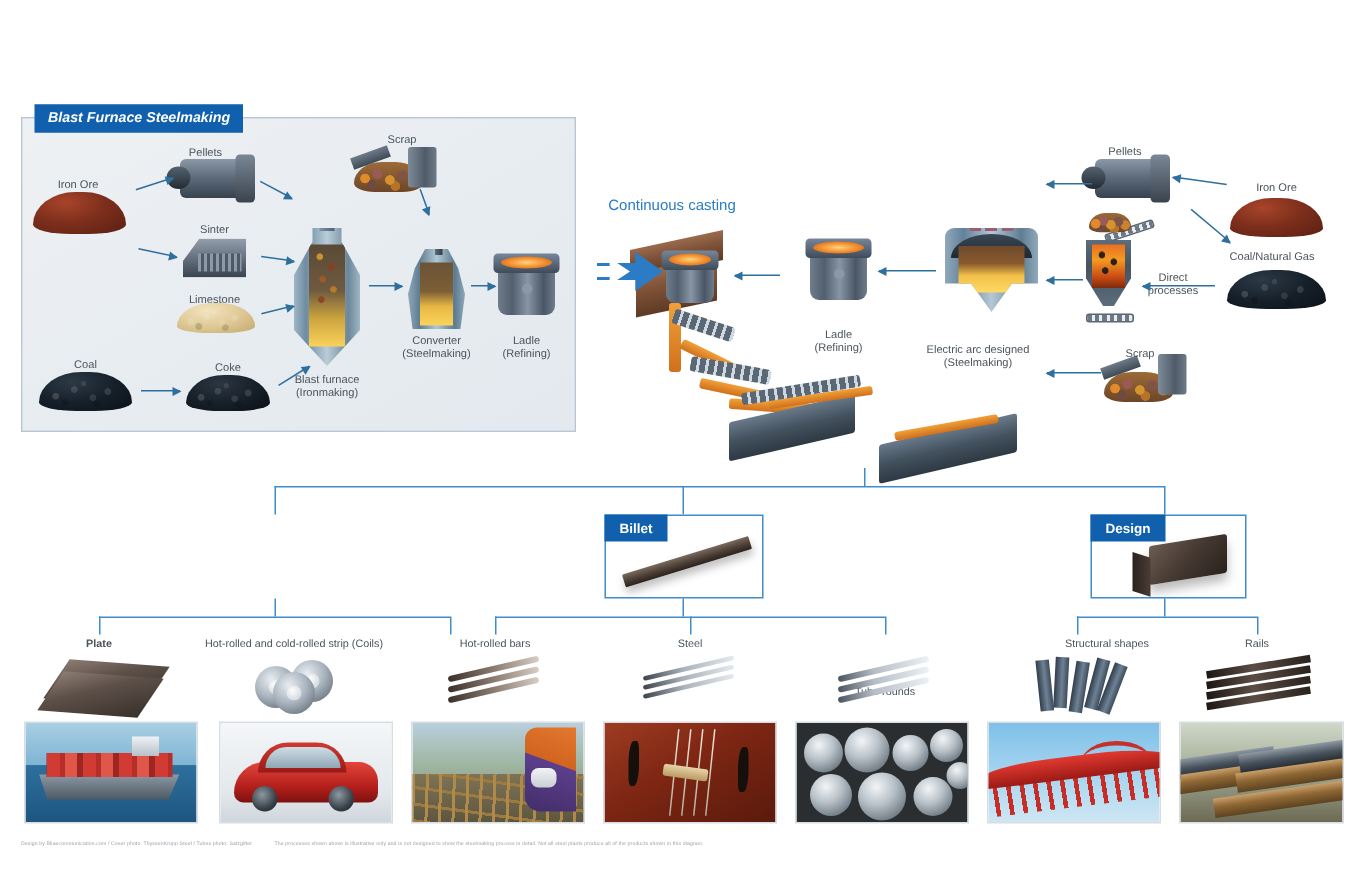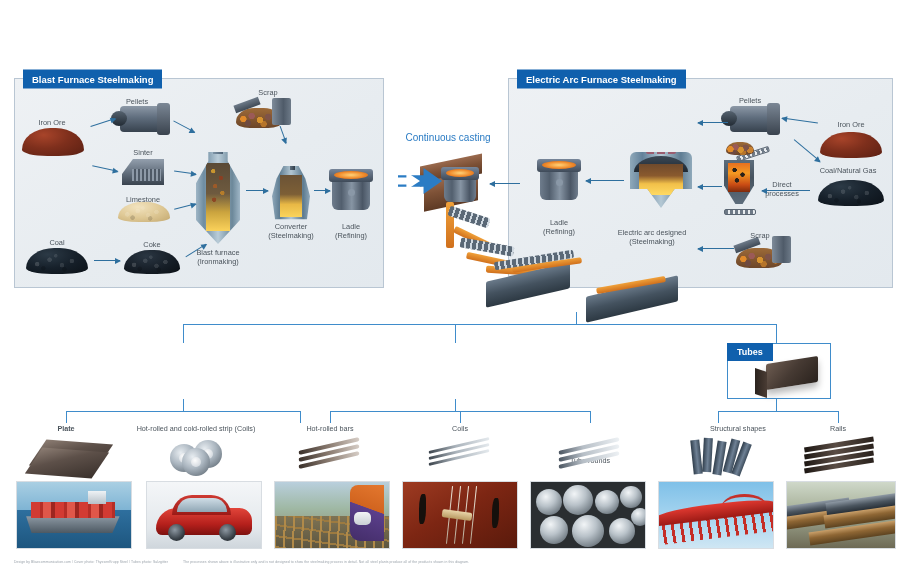--- a/index.html
+++ b/index.html
@@ -18,20 +18,21 @@
     text-align: center;
     font-size: 15px; font-weight: bold; letter-spacing: .6px;
     color: #1a5fa8;
   }
 
   
   .panel {
     position: absolute;
     background: linear-gradient(150deg,#eef1f4 0%,#e7ecf0 55%,#e3e9ee 100%);
     border: 1px solid #b9c6d3;
+    font-style: italic;
   }
   .panel-title {
     position: absolute; top: 0; left: 8px;
     transform: translateY(-50%);
     background: #1060ad; color: #fff;
     font-size: 9.5px; font-weight: bold;
     padding: 4px 9px 4px 9px;
     white-space: nowrap;
   }
 
@@ -578,23 +579,20 @@
   <div class="arrow-h" style="left:92px; top:168px; width:26px; transform:rotate(12deg);"></div>
   <div class="arrow-h" style="left:172px; top:126px; width:24px; transform:rotate(28deg);"></div>
   <div class="arrow-h" style="left:174px; top:172px; width:22px; transform:rotate(8deg);"></div>
   <div class="arrow-h" style="left:174px; top:206px; width:22px; transform:rotate(-14deg);"></div>
   <div class="arrow-h" style="left:94px; top:260px; width:26px;"></div>
   <div class="arrow-h" style="left:184px; top:250px; width:24px; transform:rotate(-32deg);"></div>
   <div class="arrow-h" style="left:246px; top:190px; width:22px;"></div>
   <div class="arrow-h" style="left:314px; top:190px; width:16px;"></div>
   <div class="arrow-h" style="left:274px; top:134px; width:18px; transform:rotate(70deg);"></div>
 
-  <div class="panel" style="left:508px; top:78px; width:385px; height:210px;">
-    <div class="panel-title">Electric Arc Furnace Steelmaking</div>
-  </div>
 
   <div class="eq pellet-drum" style="left:730px; top:106px;"></div>
   <div class="lbl" style="left:750px; top:96px;">Pellets</div>
 
   <div class="pile" style="left:820px; top:132px; width:62px; height:26px;">
     <div class="pile-mound ore"></div>
   </div>
   <div class="lbl" style="left:851px; top:120px;">Iron Ore</div>
 
   <div class="pile speck" style="left:818px; top:180px; width:66px; height:26px;">
@@ -676,23 +674,27 @@
   <div class="strand" style="left:596px; top:282px; width:70px; height:6px; transform:rotate(-10deg);"></div>
   <div class="roller-set" style="left:494px; top:256px; width:80px; transform:rotate(-9deg); height:8px;"></div>
 
   <div class="line-v" style="left:576px; top:312px; height:12px;"></div>
   <div class="line-h" style="left:183px; top:324px; width:593px;"></div>
   <div class="line-v" style="left:183px; top:324px; height:19px;"></div>
   <div class="line-v" style="left:455px; top:324px; height:19px;"></div>
   <div class="line-v" style="left:776px; top:324px; height:19px;"></div>
 
 
+  <div class="prod-box" style="left:403px; top:343px; width:106px; height:56px;">
+    <div class="prod-tag">Billet</div>
+    <div class="billet3d" style="left:10px; top:26px;"></div>
+  </div>
 
   <div class="prod-box" style="left:727px; top:343px; width:104px; height:56px;">
-    <div class="prod-tag">Tubes</div>
+    <div class="prod-tag">Design</div>
     <div class="bloom3d" style="left:38px; top:16px;"></div>
   </div>
 
   <div class="line-v" style="left:183px; top:399px; height:12px;"></div>
   <div class="line-h" style="left:66px; top:411px; width:234px;"></div>
   <div class="line-v" style="left:66px; top:411px; height:12px;"></div>
   <div class="line-v" style="left:300px; top:411px; height:12px;"></div>
 
   <div class="line-v" style="left:455px; top:399px; height:12px;"></div>
   <div class="line-h" style="left:330px; top:411px; width:260px;"></div>
@@ -716,21 +718,21 @@
     <div class="coil" style="left:12px; top:8px;"></div>
   </div>
 
   <div class="sub-label" style="left:330px; top:424px;">Hot-rolled bars</div>
   <div class="bars" style="left:298px; top:444px;">
     <div class="bar dark" style="top:0;"></div>
     <div class="bar dark" style="top:7px;"></div>
     <div class="bar dark" style="top:14px;"></div>
   </div>
 
-  <div class="sub-label" style="left:460px; top:424px;">Coils</div>
+  <div class="sub-label" style="left:460px; top:424px;">Steel</div>
   <div class="bars" style="left:428px; top:444px;">
     <div class="bar steel" style="top:0; height:3px;"></div>
     <div class="bar steel" style="top:6px; height:3px;"></div>
     <div class="bar steel" style="top:12px; height:3px;"></div>
   </div>
 
   <div class="sub-label" style="left:590px; top:424px;margin-top:32px;">Tube rounds</div>
   <div class="bars" style="left:558px; top:444px;">
     <div class="bar tube" style="top:0;"></div>
     <div class="bar tube" style="top:7px;"></div>

